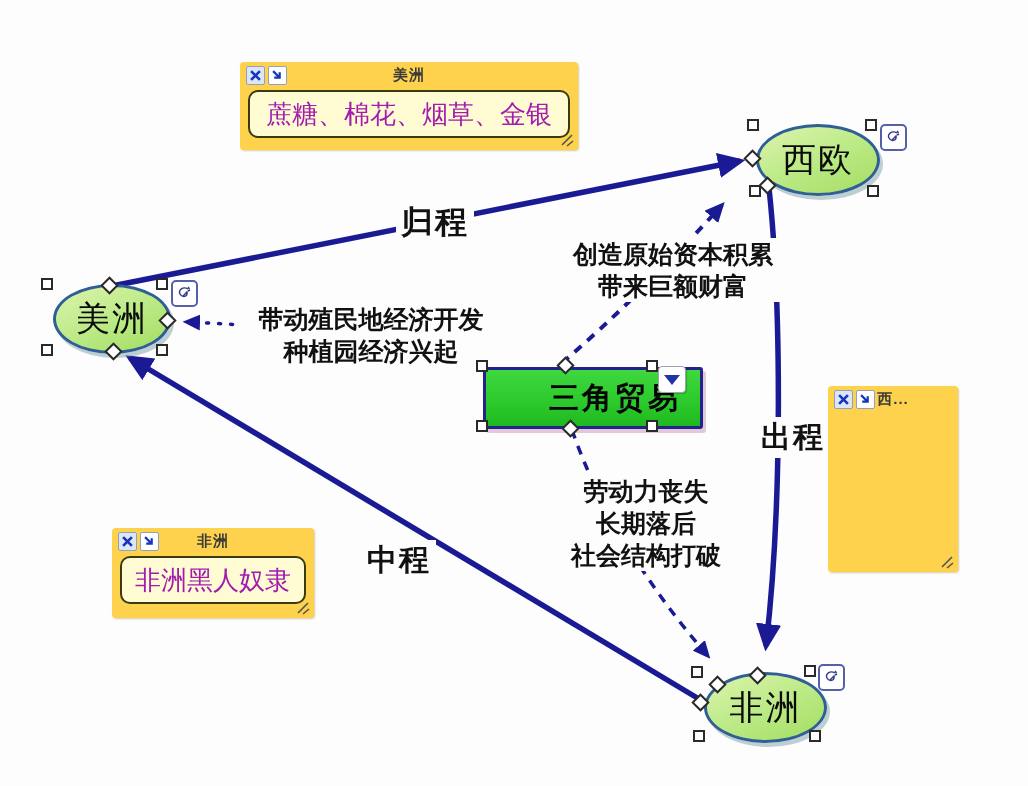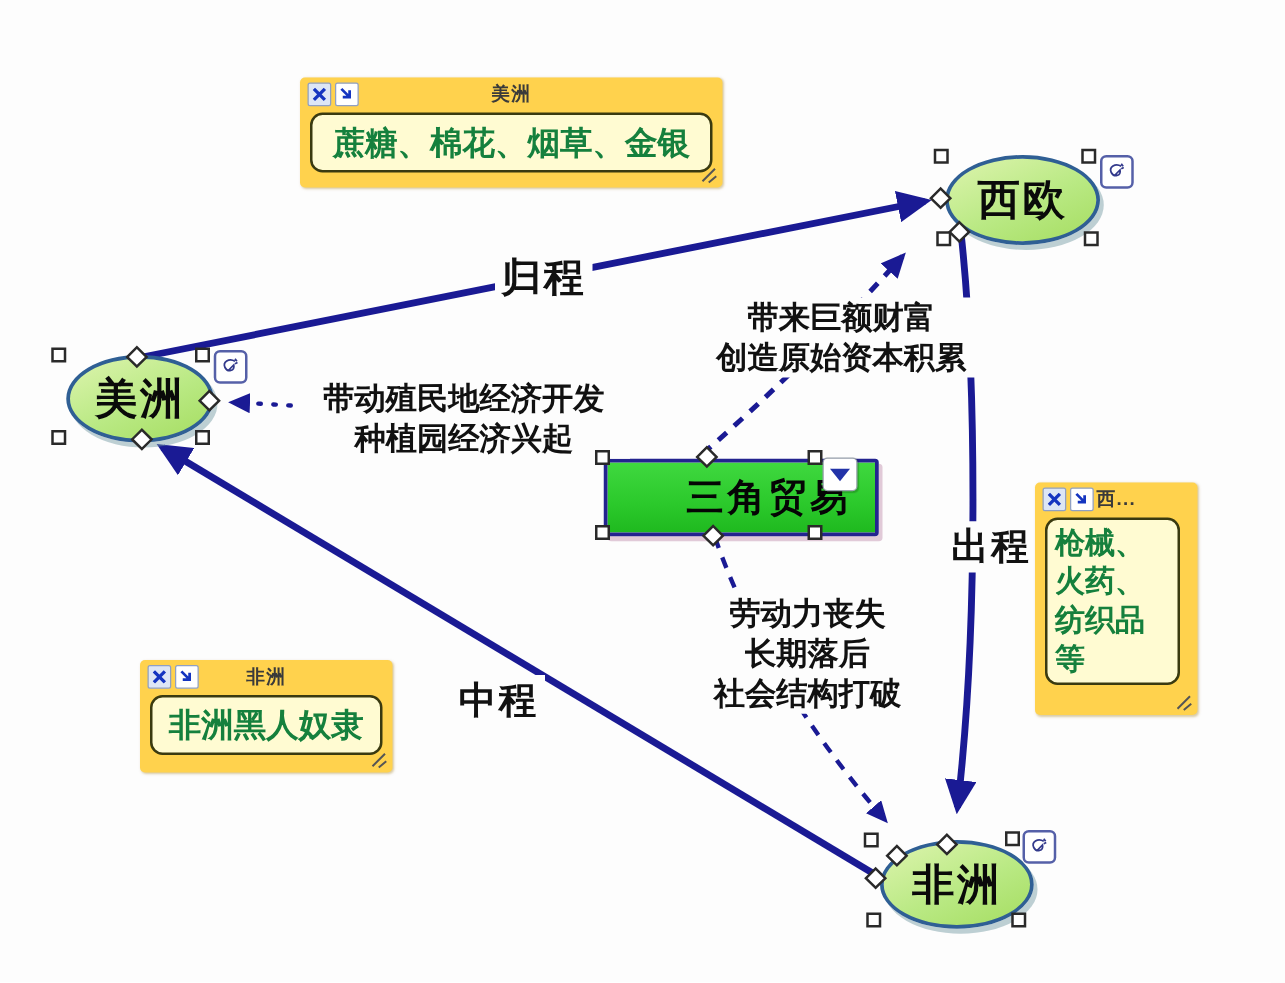--- a/index.html
+++ b/index.html
@@ -8,21 +8,21 @@
     font-family:"Liberation Sans","DejaVu Sans",sans-serif;
   }
   svg.layer{position:absolute;left:0;top:0;pointer-events:none;}
   svg.layer .hit{pointer-events:stroke;}
   
   .ellipse-node{
     position:absolute;display:flex;align-items:center;justify-content:center;
     border:3px solid #2f5f94;border-radius:50%;
     background:linear-gradient(155deg,#ddf4ae 0%,#b9e983 55%,#a5dd61 100%);
     box-shadow:3px 4px 0 rgba(110,150,160,.45);
-    font-weight:700;font-size:34px;color:#0a0a0a;letter-spacing:2px;
+    font-weight:400;font-size:34px;color:#0a0a0a;letter-spacing:2px;
   }
   .rect-node{
     position:absolute;display:flex;align-items:center;justify-content:center;
     border:3px solid #23238f;border-radius:3px;
     background:linear-gradient(180deg,#3fd83f 0%,#2bc92b 60%,#1fb91f 100%);
     box-shadow:3px 4px 0 rgba(190,140,170,.45);
     font-weight:700;font-size:30px;color:#050505;letter-spacing:3px;padding-left:44px;
   }
   
   .edge-label{
@@ -47,21 +47,21 @@
     font-size:15px;font-weight:700;color:#3a3a3a;letter-spacing:1px;
   }
   .note-icons{position:absolute;left:6px;top:4px;display:flex;gap:3px;z-index:2;}
   .mini-icon{
     width:17px;height:17px;border:1px solid #8fa0c4;background:#dde6f5;border-radius:2px;
     display:flex;align-items:center;justify-content:center;
   }
   .note-body{
     position:absolute;background:#fffbd2;border:2px solid #3a3a10;border-radius:10px;
     display:flex;align-items:center;justify-content:center;
-    font-weight:700;color:#15803d;white-space:pre-line;
+    font-weight:400;color:#a21caf;white-space:pre-line;
   }
   .resize-glyph{position:absolute;right:4px;bottom:3px;}
   
   .notes-indicator{
     position:absolute;width:23px;height:23px;background:#ffffff;
     border:2px solid #5560a8;border-radius:5px;
     display:flex;align-items:center;justify-content:center;
   }
   .dropdown-btn{
     position:absolute;width:26px;height:25px;background:#ffffff;
@@ -116,22 +116,22 @@
 
   <div class="dropdown-btn" style="left:658px;top:366px;">
     <span class="tri"></span>
   </div>
 
   <div class="edge-label" style="left:396px;top:201px;">归程</div>
   <div class="edge-label" style="left:756px;top:417px;font-size:30px;">出程</div>
   <div class="edge-label" style="left:362px;top:540px;font-size:30px;">中程</div>
 
   <div class="annotation" style="left:552px;top:238px;width:242px;">
+    <div>创造原始资本积累</div>
     <div>带来巨额财富</div>
-    <div>创造原始资本积累</div>
   </div>
   <div class="annotation" style="left:238px;top:303px;width:266px;text-align:center;">
     <div>带动殖民地经济开发</div>
     <div>种植园经济兴起</div>
   </div>
   <div class="annotation" style="left:540px;top:475px;width:212px;">
     <div>劳动力丧失</div>
     <div>长期落后</div>
     <div>社会结构打破</div>
   </div>
@@ -167,24 +167,20 @@
             </svg>
         </div>
         <div class="mini-icon" style="background:#fff;">
           <svg width="11" height="11" viewBox="0 0 10 10">
               <path d="M1 1 L7 7 M7 2 L7 7 L2 7" stroke="#1535c0" stroke-width="2" fill="none"></path>
             </svg>
         </div>
       </div>
       <div class="note-title">西...</div>
     </div>
-    <div class="note-body" style="left:8px;top:28px;width:108px;height:134px;font-size:24px;justify-content:flex-start;padding-left:6px;box-sizing:border-box;line-height:1.3;">枪械、
-火药、
-纺织品
-等</div>
     <svg class="resize-glyph" width="16" height="14">
       <path d="M14 2 L4 12 M15 8 L9 13" stroke="#555" stroke-width="1.6"></path>
     </svg>
   </div>
 
   <div class="note" style="left:112px;top:528px;width:202px;height:90px;">
     <div class="note-header">
       <div class="note-icons">
         <div class="mini-icon">
           <svg width="11" height="11" viewBox="0 0 10 10">

